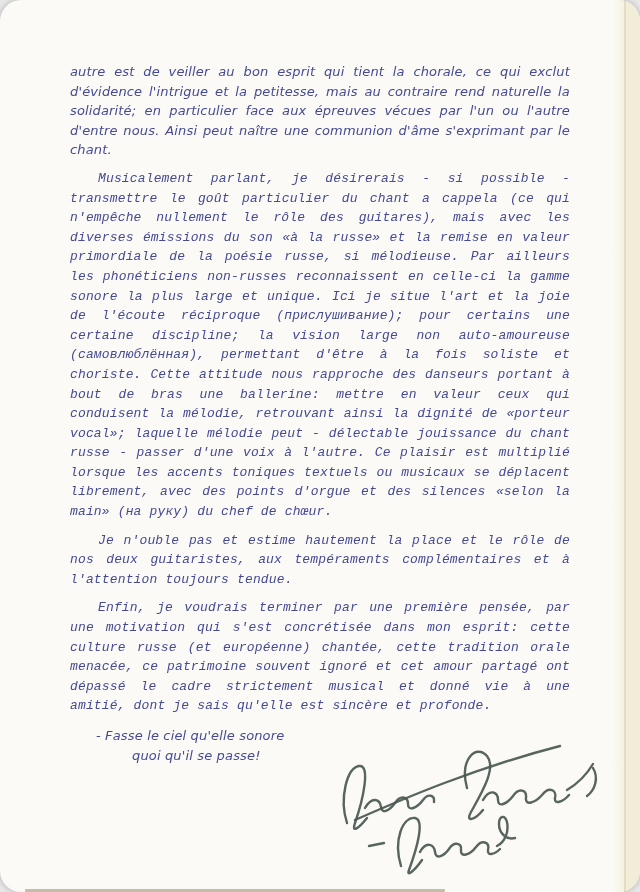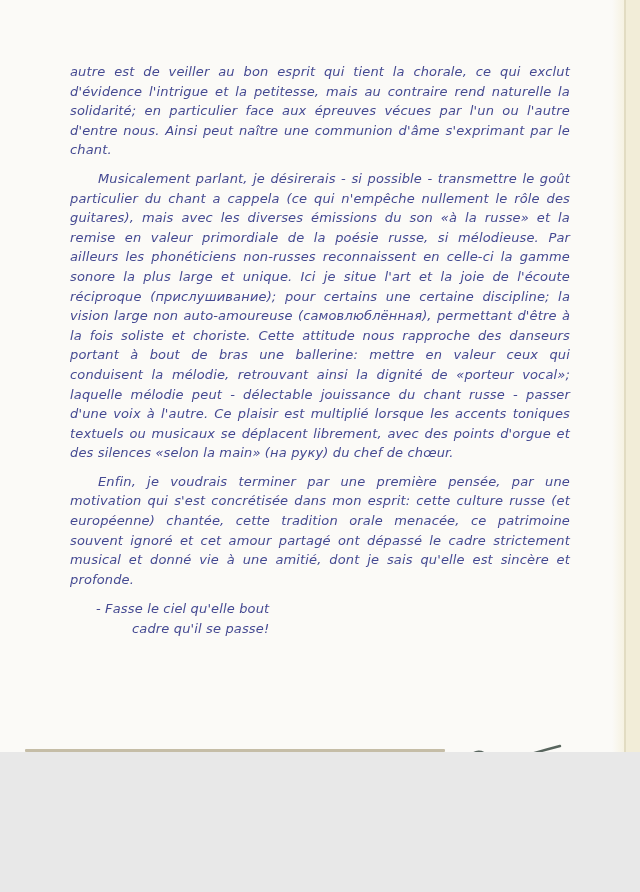--- a/index.html
+++ b/index.html
@@ -1,24 +1,25 @@
 <!DOCTYPE html>
 <html lang="fr"><head>
 <meta charset="utf-8">
 <title>Lettre manuscrite</title>
 <style>
   html, body { margin: 0; padding: 0; background: #e8e8e8; }
   .stage {
     position: relative;
-    width: 640px; height: 752px;
+    width: 640px; height: 892px;
     margin: 0 auto;
     background: var(--paper, #fbfaf7);
     overflow: hidden;
     box-shadow: 0 0 6px rgba(0,0,0,.25);
     font-family: "DejaVu Sans", sans-serif;
+    border-radius: 21px;
   }
   
   .edge-soft {
     position: absolute; top: 0; bottom: 0; right: 16px; width: 12px;
     background: linear-gradient(to right, rgba(246,242,224,0), #f6f2e2);
   }
   .edge-line {
     position: absolute; top: 0; bottom: 0; right: 14px; width: 2px;
     background: var(--edge-line, #ddd6b8); opacity: .85;
   }
@@ -34,21 +35,21 @@
   .letter-body {
     position: absolute; top: 62px; left: 70px; width: 500px;
     color: var(--ink, #454a92);
     font-size: 13px; line-height: 19.6px;
     font-style: italic;
     letter-spacing: .15px;
     text-align: justify;
   }
   .letter-body p { margin: 0; }
   .letter-body p + p { margin-top: 9px; }
-  .letter-body p.indent { text-indent: 28px; }
+  .letter-body p.indent { text-indent: 28px; font-family: Liberation Mono, monospace; }
   .closing { margin-top: 10px; text-align: left; }
   .closing .cl1 { margin-left: 26px; }
   .closing .cl2 { margin-left: 62px; }
   
   .sig {
     position: absolute; left: 325px; top: 728px;
     width: 305px; height: 158px;
   }
   .sig path {
     fill: none;
@@ -65,24 +66,25 @@
 <div class="stage" style="--paper: #fbfaf7; --paper-edge: #f2edd8; --edge-line: #ddd6b8; --ink: #454a92; --sig-ink: #4a5850;">
 
   <div class="edge-soft"></div>
   <div class="edge-line"></div>
   <div class="edge-strip"></div>
   <div class="bottom-line"></div>
 
   <div class="letter-body">
     <p class="p">autre est de veiller au bon esprit qui tient la chorale, ce qui exclut d'évidence l'intrigue et la petitesse, mais au contraire rend naturelle la solidarité; en particulier face aux épreuves vécues par l'un ou l'autre d'entre nous. Ainsi peut naître une communion d'âme s'exprimant par le chant.</p>
     <p class="p indent">Musicalement parlant, je désirerais - si possible - transmettre le goût particulier du chant a cappela (ce qui n'empêche nullement le rôle des guitares), mais avec les diverses émissions du son «à la russe» et la remise en valeur primordiale de la poésie russe, si mélodieuse. Par ailleurs les phonéticiens non-russes reconnaissent en celle-ci la gamme sonore la plus large et unique. Ici je situe l'art et la joie de l'écoute réciproque (прислушивание); pour certains une certaine discipline; la vision large non auto-amoureuse (самовлюблённая), permettant d'être à la fois soliste et choriste. Cette attitude nous rapproche des danseurs portant à bout de bras une ballerine: mettre en valeur ceux qui conduisent la mélodie, retrouvant ainsi la dignité de «porteur vocal»; laquelle mélodie peut - délectable jouissance du chant russe - passer d'une voix à l'autre. Ce plaisir est multiplié lorsque les accents toniques textuels ou musicaux se déplacent librement, avec des points d'orgue et des silences «selon la main» (на руку) du chef de chœur.</p>
+    <p class="p indent">Je n'ouble pas et estime hautement la place et le rôle de nos deux guitaristes, aux tempéraments complémentaires et à l'attention toujours tendue.</p>
     <p class="p indent">Enfin, je voudrais terminer par une première pensée, par une motivation qui s'est concrétisée dans mon esprit: cette culture russe (et européenne) chantée, cette tradition orale menacée, ce patrimoine souvent ignoré et cet amour partagé ont dépassé le cadre strictement musical et donné vie à une amitié, dont je sais qu'elle est sincère et profonde.</p>
     <div class="closing">
-      <div class="cl1">- Fasse le ciel qu'elle bout</div>
-      <div class="cl2">cadre qu'il se passe!</div>
+      <div class="cl1">- Fasse le ciel qu'elle sonore</div>
+      <div class="cl2">quoi qu'il se passe!</div>
     </div>
   </div>
 
   <svg class="sig" viewBox="0 0 305 158" xmlns="http://www.w3.org/2000/svg" aria-hidden="true">
 
     <path d="M22,95 C14,70 22,40 34,38 C46,36 38,72 30,95 C26,106 34,100 42,90"></path>
     <path d="M40,80 c7,-12 15,-9 16,-1 c1,8 9,3 14,-4 c5,-8 13,-7 13,1 c0,8 9,4 15,-4 c5,-7 12,-5 11,2"></path>
     <path d="M30,92 C80,70 150,40 235,18"></path>
     <path d="M142,60 C134,30 152,16 162,28 C172,40 156,66 146,84 C140,95 150,92 158,82"></path>
     <path d="M158,72 c7,-12 15,-8 15,0 c0,8 9,4 15,-4 c6,-9 14,-6 13,2 c-1,8 9,5 16,-3 c7,-9 15,-5 13,3 c-1,7 8,4 14,-3"></path>

